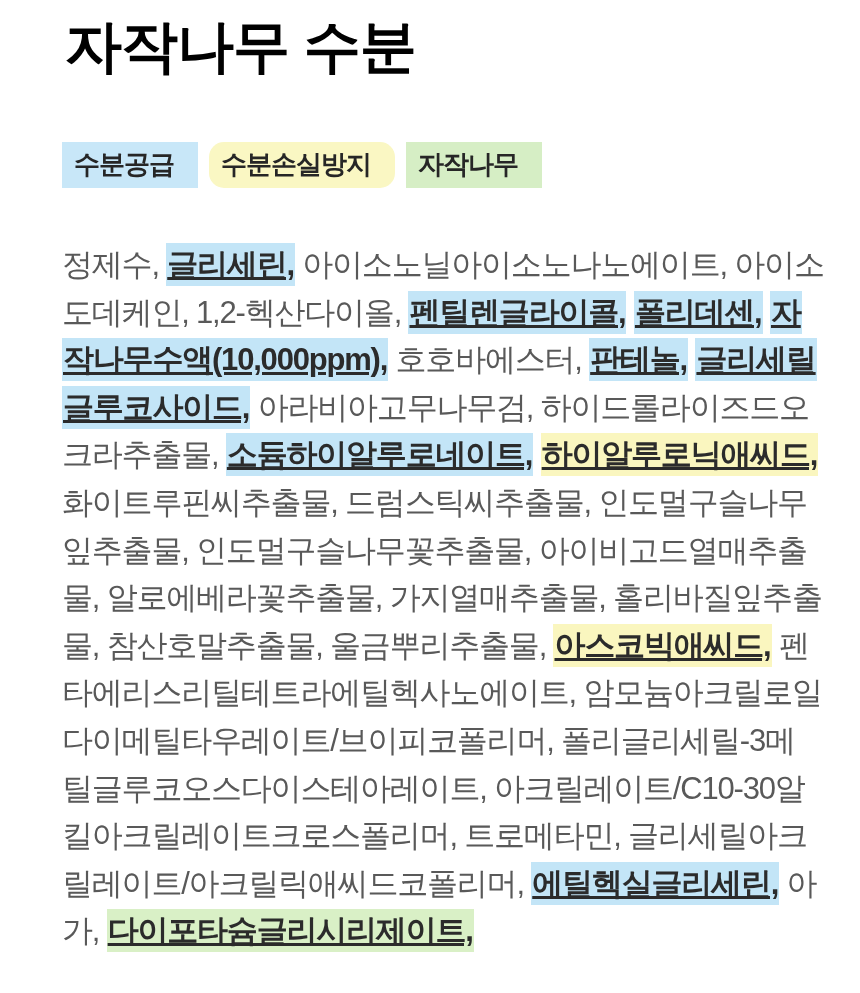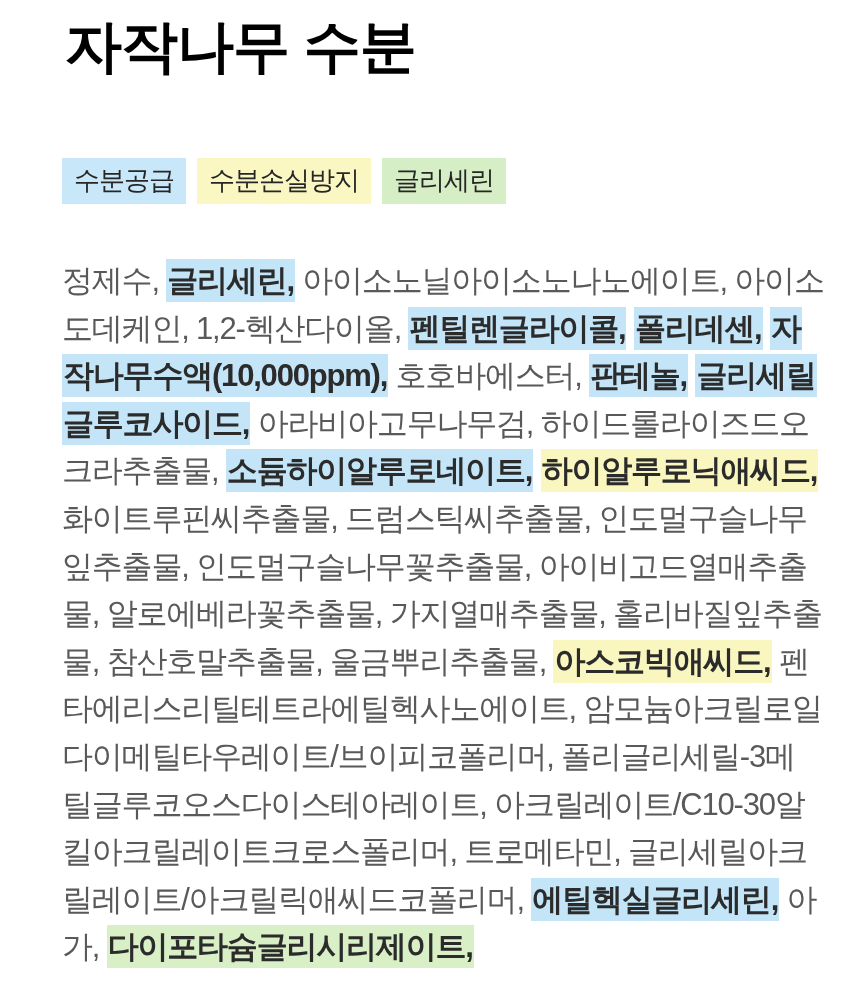--- a/index.html
+++ b/index.html
@@ -29,56 +29,56 @@
   .title .title-line1 { font-weight: 600; }
   .title .title-line2 { font-weight: 800; }
   .badges {
     margin-top: 56px;
     display: flex;
     gap: 11px;
   }
   .badge {
     display: inline-block;
     font-size: 26px;
-    font-weight: 400;
+    font-weight: 700;
     letter-spacing: -1px;
     color: #262626;
-    padding: 5px 12px 6px 12px;
+    padding: 5px 24px 6px 12px;
     white-space: nowrap;
-    margin-top: 16px;
   }
   .ingredients {
     margin: 0;
     margin-top: 53px;
     width: 762px;
     font-size: 31px;
     line-height: 47.6px;
     letter-spacing: -1.2px;
     color: #595959;
     word-break: break-all;
     text-align: left;
   }
   .ingredients .hl {
     font-weight: 700;
     color: #2b2b2b;
     padding: 4px 1px;
     -webkit-box-decoration-break: clone;
     box-decoration-break: clone;
+    text-decoration: underline;
   }
 </style>
 </head>
 <body>
 
 <div class="page">
 
   <h1 class="title" style="color: #000000;">
     <span class="title-line1">자작나무 수분</span><br>
   </h1>
 
   <div class="badges">
     <span class="badge" style="background: rgb(200, 231, 248);">수분공급</span>
-    <span class="badge" style="background: rgb(250, 247, 195);">수분손실방지</span>
-    <span class="badge" style="background: rgb(214, 238, 197);">글리세린</span>
+    <span class="badge" style="background: rgb(250, 247, 195); border-radius: 15px;">수분손실방지</span>
+    <span class="badge" style="background: rgb(214, 238, 197);">자작나무</span>
   </div>
 
   <p class="ingredients"><span>정제수, </span><span class="hl" style="background: rgb(195, 229, 247);">글리세린,</span><span> 아이소노닐아이소노나노에이트, 아이소도데케인, 1,2-헥산다이올, </span><span class="hl" style="background: rgb(195, 229, 247);">펜틸렌글라이콜,</span><span> </span><span class="hl" style="background: rgb(195, 229, 247);">폴리데센,</span><span> </span><span class="hl" style="background: rgb(195, 229, 247);">자작나무수액(10,000ppm),</span><span> 호호바에스터, </span><span class="hl" style="background: rgb(195, 229, 247);">판테놀,</span><span> </span><span class="hl" style="background: rgb(195, 229, 247);">글리세릴글루코사이드,</span><span> 아라비아고무나무검, 하이드롤라이즈드오크라추출물, </span><span class="hl" style="background: rgb(195, 229, 247);">소듐하이알루로네이트,</span><span> </span><span class="hl" style="background: rgb(250, 246, 191);">하이알루로닉애씨드,</span><span> 화이트루핀씨추출물, 드럼스틱씨추출물, 인도멀구슬나무잎추출물, 인도멀구슬나무꽃추출물, 아이비고드열매추출물, 알로에베라꽃추출물, 가지열매추출물, 홀리바질잎추출물, 참산호말추출물, 울금뿌리추출물, </span><span class="hl" style="background: rgb(250, 246, 191);">아스코빅애씨드,</span><span> 펜타에리스리틸테트라에틸헥사노에이트, 암모늄아크릴로일다이메틸타우레이트/브이피코폴리머, 폴리글리세릴-3메틸글루코오스다이스테아레이트, 아크릴레이트/C10-30알킬아크릴레이트크로스폴리머, 트로메타민, 글리세릴아크릴레이트/아크릴릭애씨드코폴리머, </span><span class="hl" style="background: rgb(195, 229, 247);">에틸헥실글리세린,</span><span> 아가, </span><span class="hl" style="background: rgb(217, 240, 198);">다이포타슘글리시리제이트,</span></p>
 
 </div>
 
 </body></html>

